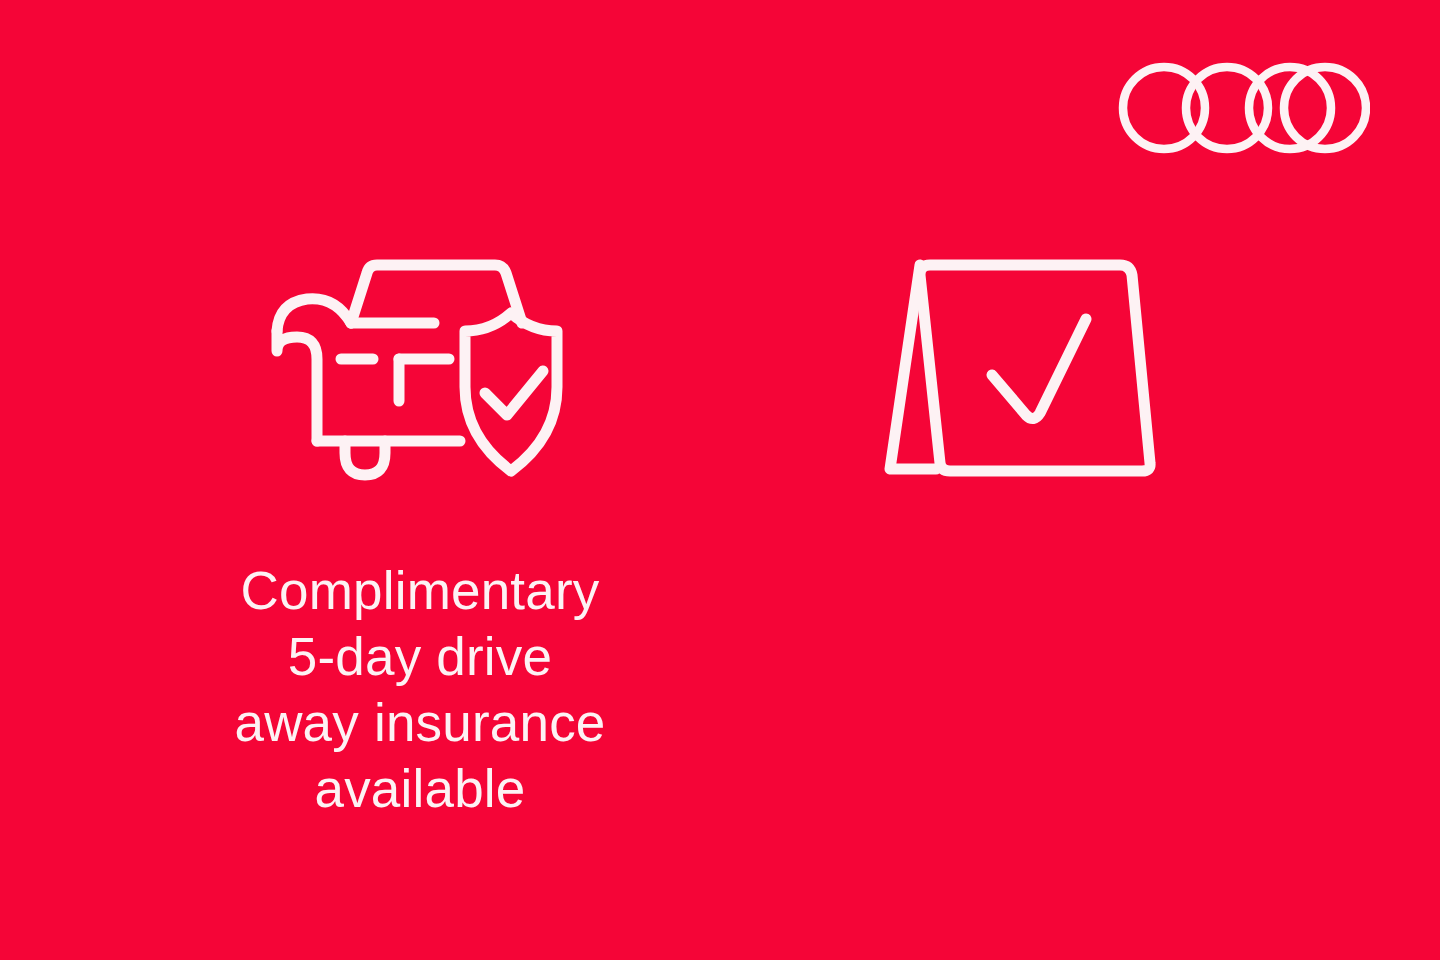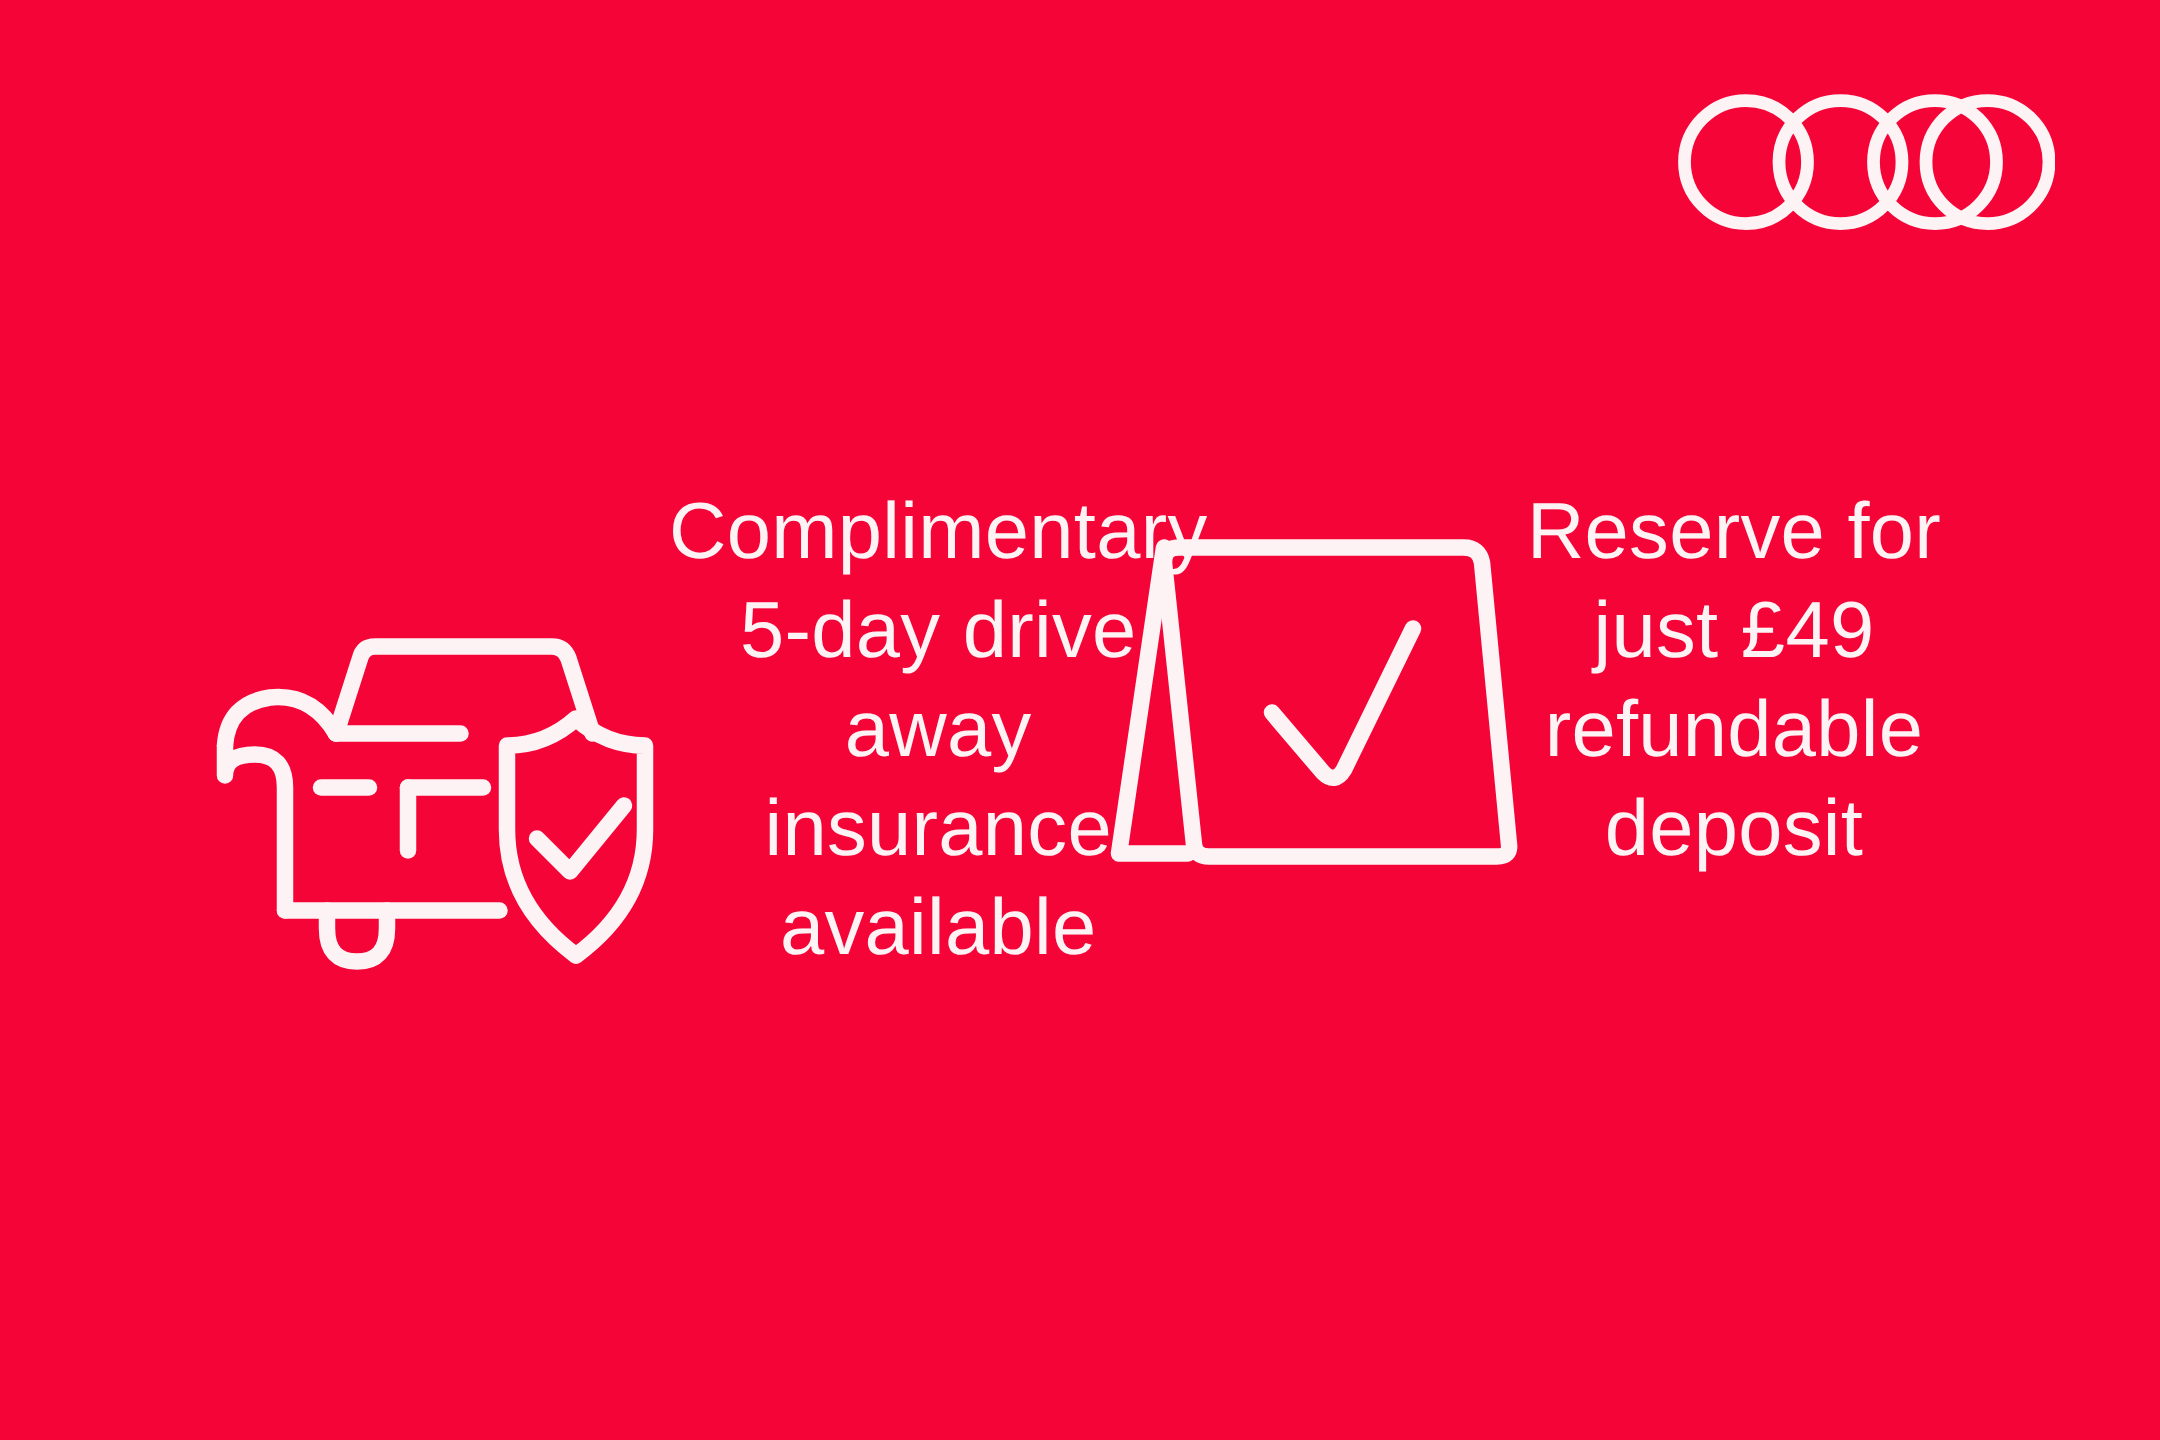--- a/index.html
+++ b/index.html
@@ -34,22 +34,22 @@
     height: 960px;
     display: flex;
     flex-direction: row;
     align-items: flex-start;
     justify-content: center;
   }
   .feature {
     width: 560px;
     padding-top: 250px;
     display: flex;
-    flex-direction: row;
-    align-items: flex-end;
+    flex-direction: column;
+    align-items: center;
   }
   .feature-left { margin-right: 20px; }
   .feature-right { margin-left: 20px; }
   .feature-icon {
     height: 236px;
     display: flex;
     align-items: center;
     justify-content: center;
   }
   .feature-icon svg { display: block; }
@@ -121,20 +121,16 @@
         <svg viewBox="0 0 272 222" width="272" height="222" fill="none" stroke="#FDF2F4" stroke-width="11" stroke-linecap="round" stroke-linejoin="round">
 
           <path d="M36 8 L6 212 L52 212"></path>
 
           <path d="M36 18 Q36 8 46 8 L236 8 Q246 8 248 18 L266 206
                    Q267 214 258 214 L66 214 Q57 214 56 206 Z"></path>
 
           <path d="M108 118 L142 158 Q150 166 156 156 L202 62"></path>
         </svg>
       </div>
-      <div class="feature-text">Reserve for
-just £49
-refundable
-deposit</div>
     </div>
 
   </div>
 </div>
 
 </body></html>

